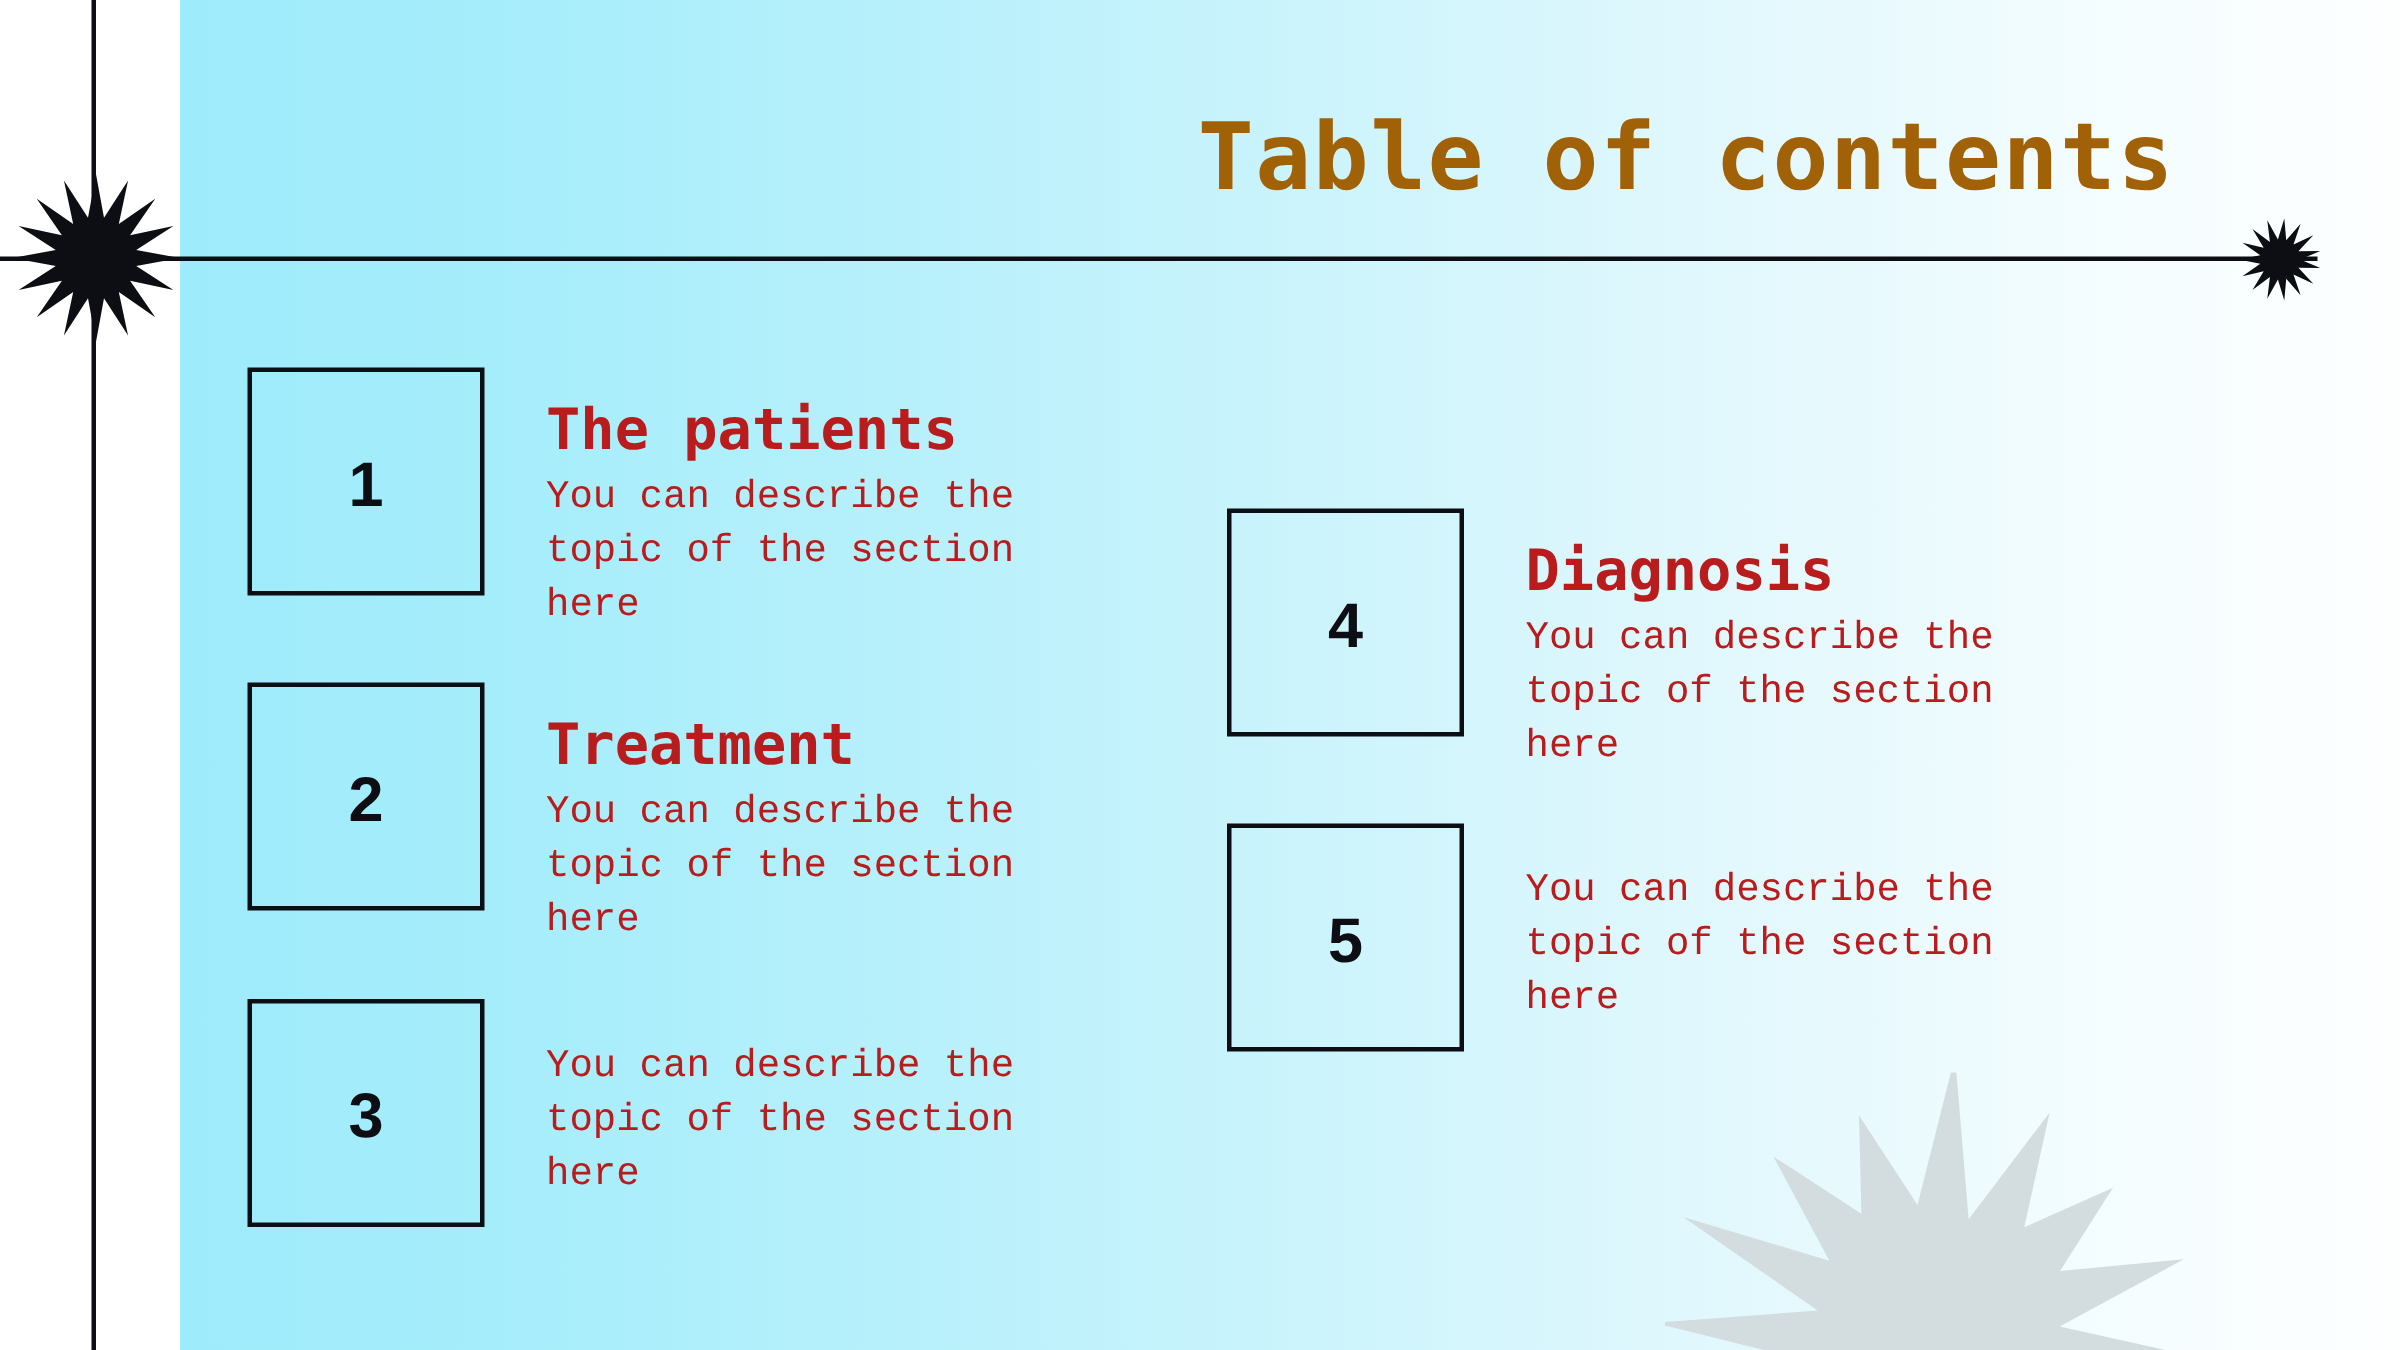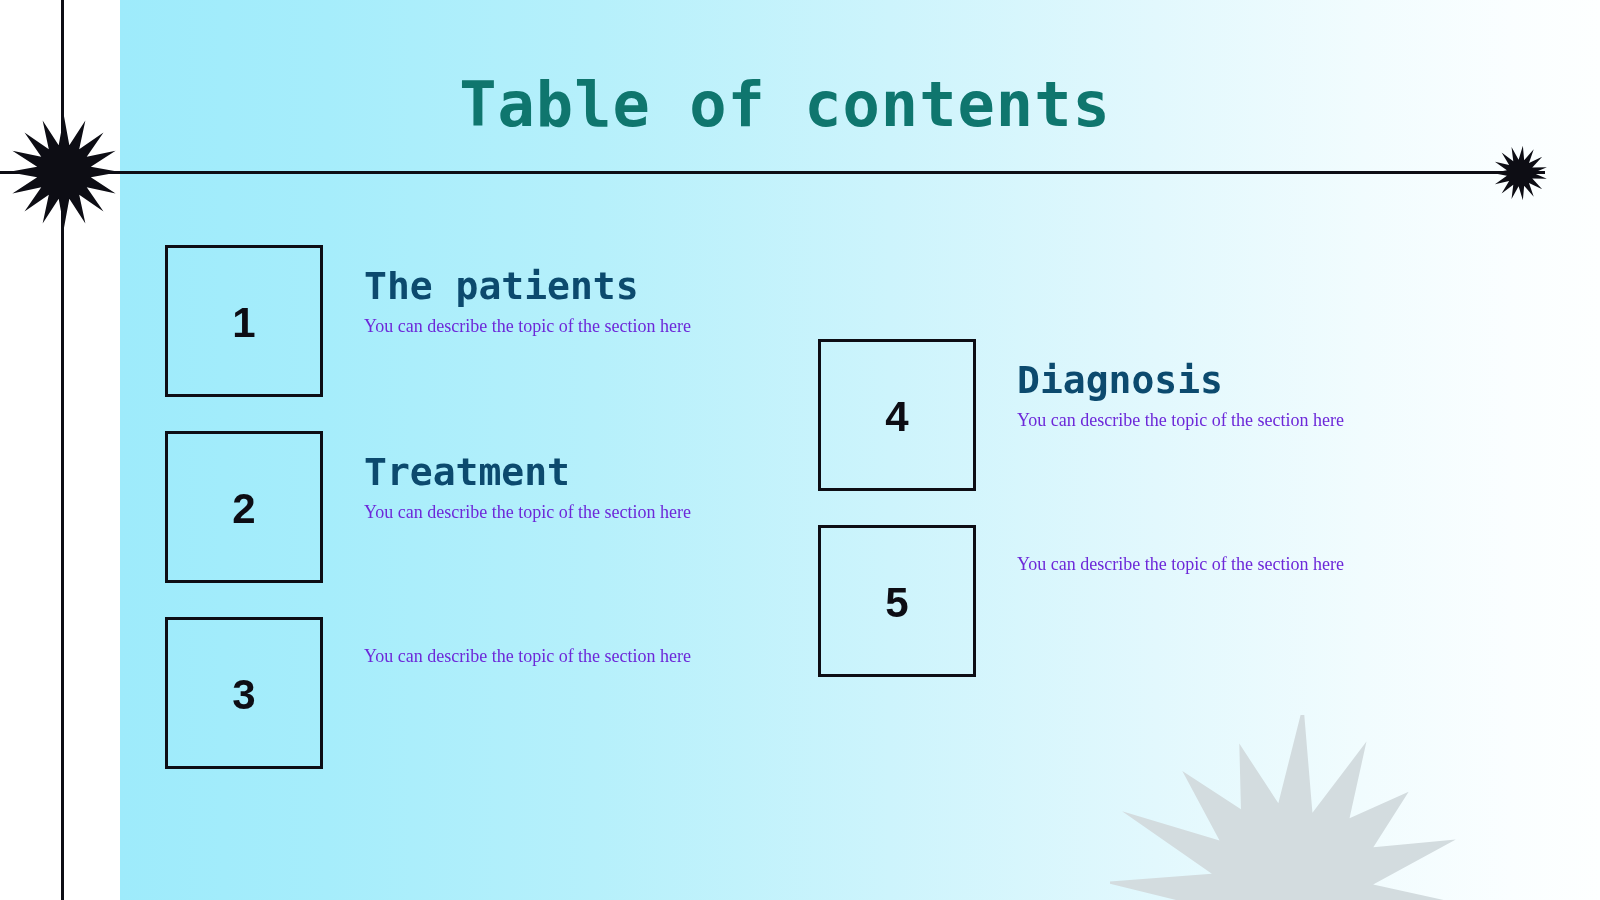--- a/index.html
+++ b/index.html
@@ -67,26 +67,26 @@
     position:absolute;
     left:1492px; top:145px;
     width:56px; height:56px;
   }
 
   
   .title {
     position:absolute;
     left:120px; top:74px;
     width:1330px;
-    text-align:center;
+    text-align:right;
     font-family:"DejaVu Sans Mono", monospace;
     font-weight:700;
     font-size:62px;
     letter-spacing:1px;
-    color:#0f766e;
+    color:#a16207;
     line-height:1;
     white-space:nowrap;
   }
 
   
   .col {
     position:absolute;
   }
   .col-left  { left:165px; top:245px; width:620px; }
   .col-right { left:818px; top:339px; width:620px; }
@@ -120,29 +120,29 @@
 
   .toc-text {
     padding-left:41px;
     padding-top:21px;
   }
   .toc-heading {
     font-family:"DejaVu Sans Mono", monospace;
     font-weight:700;
     font-size:38px;
     letter-spacing:0px;
-    color:#0c4a6e;
+    color:#b91c1c;
     line-height:1.1;
     white-space:nowrap;
   }
   .toc-desc {
-    font-family:Liberation Serif, serif;
+    font-family:Liberation Mono, monospace;
     font-weight:400;
-    font-size:18px;
-    color:#6d28d9;
+    font-size:26px;
+    color:#b91c1c;
     line-height:1.38;
     margin-top:6px;
     max-width:390px;
   }
 </style>
 </head>
 <body>
 
 <div class="slide">
 

